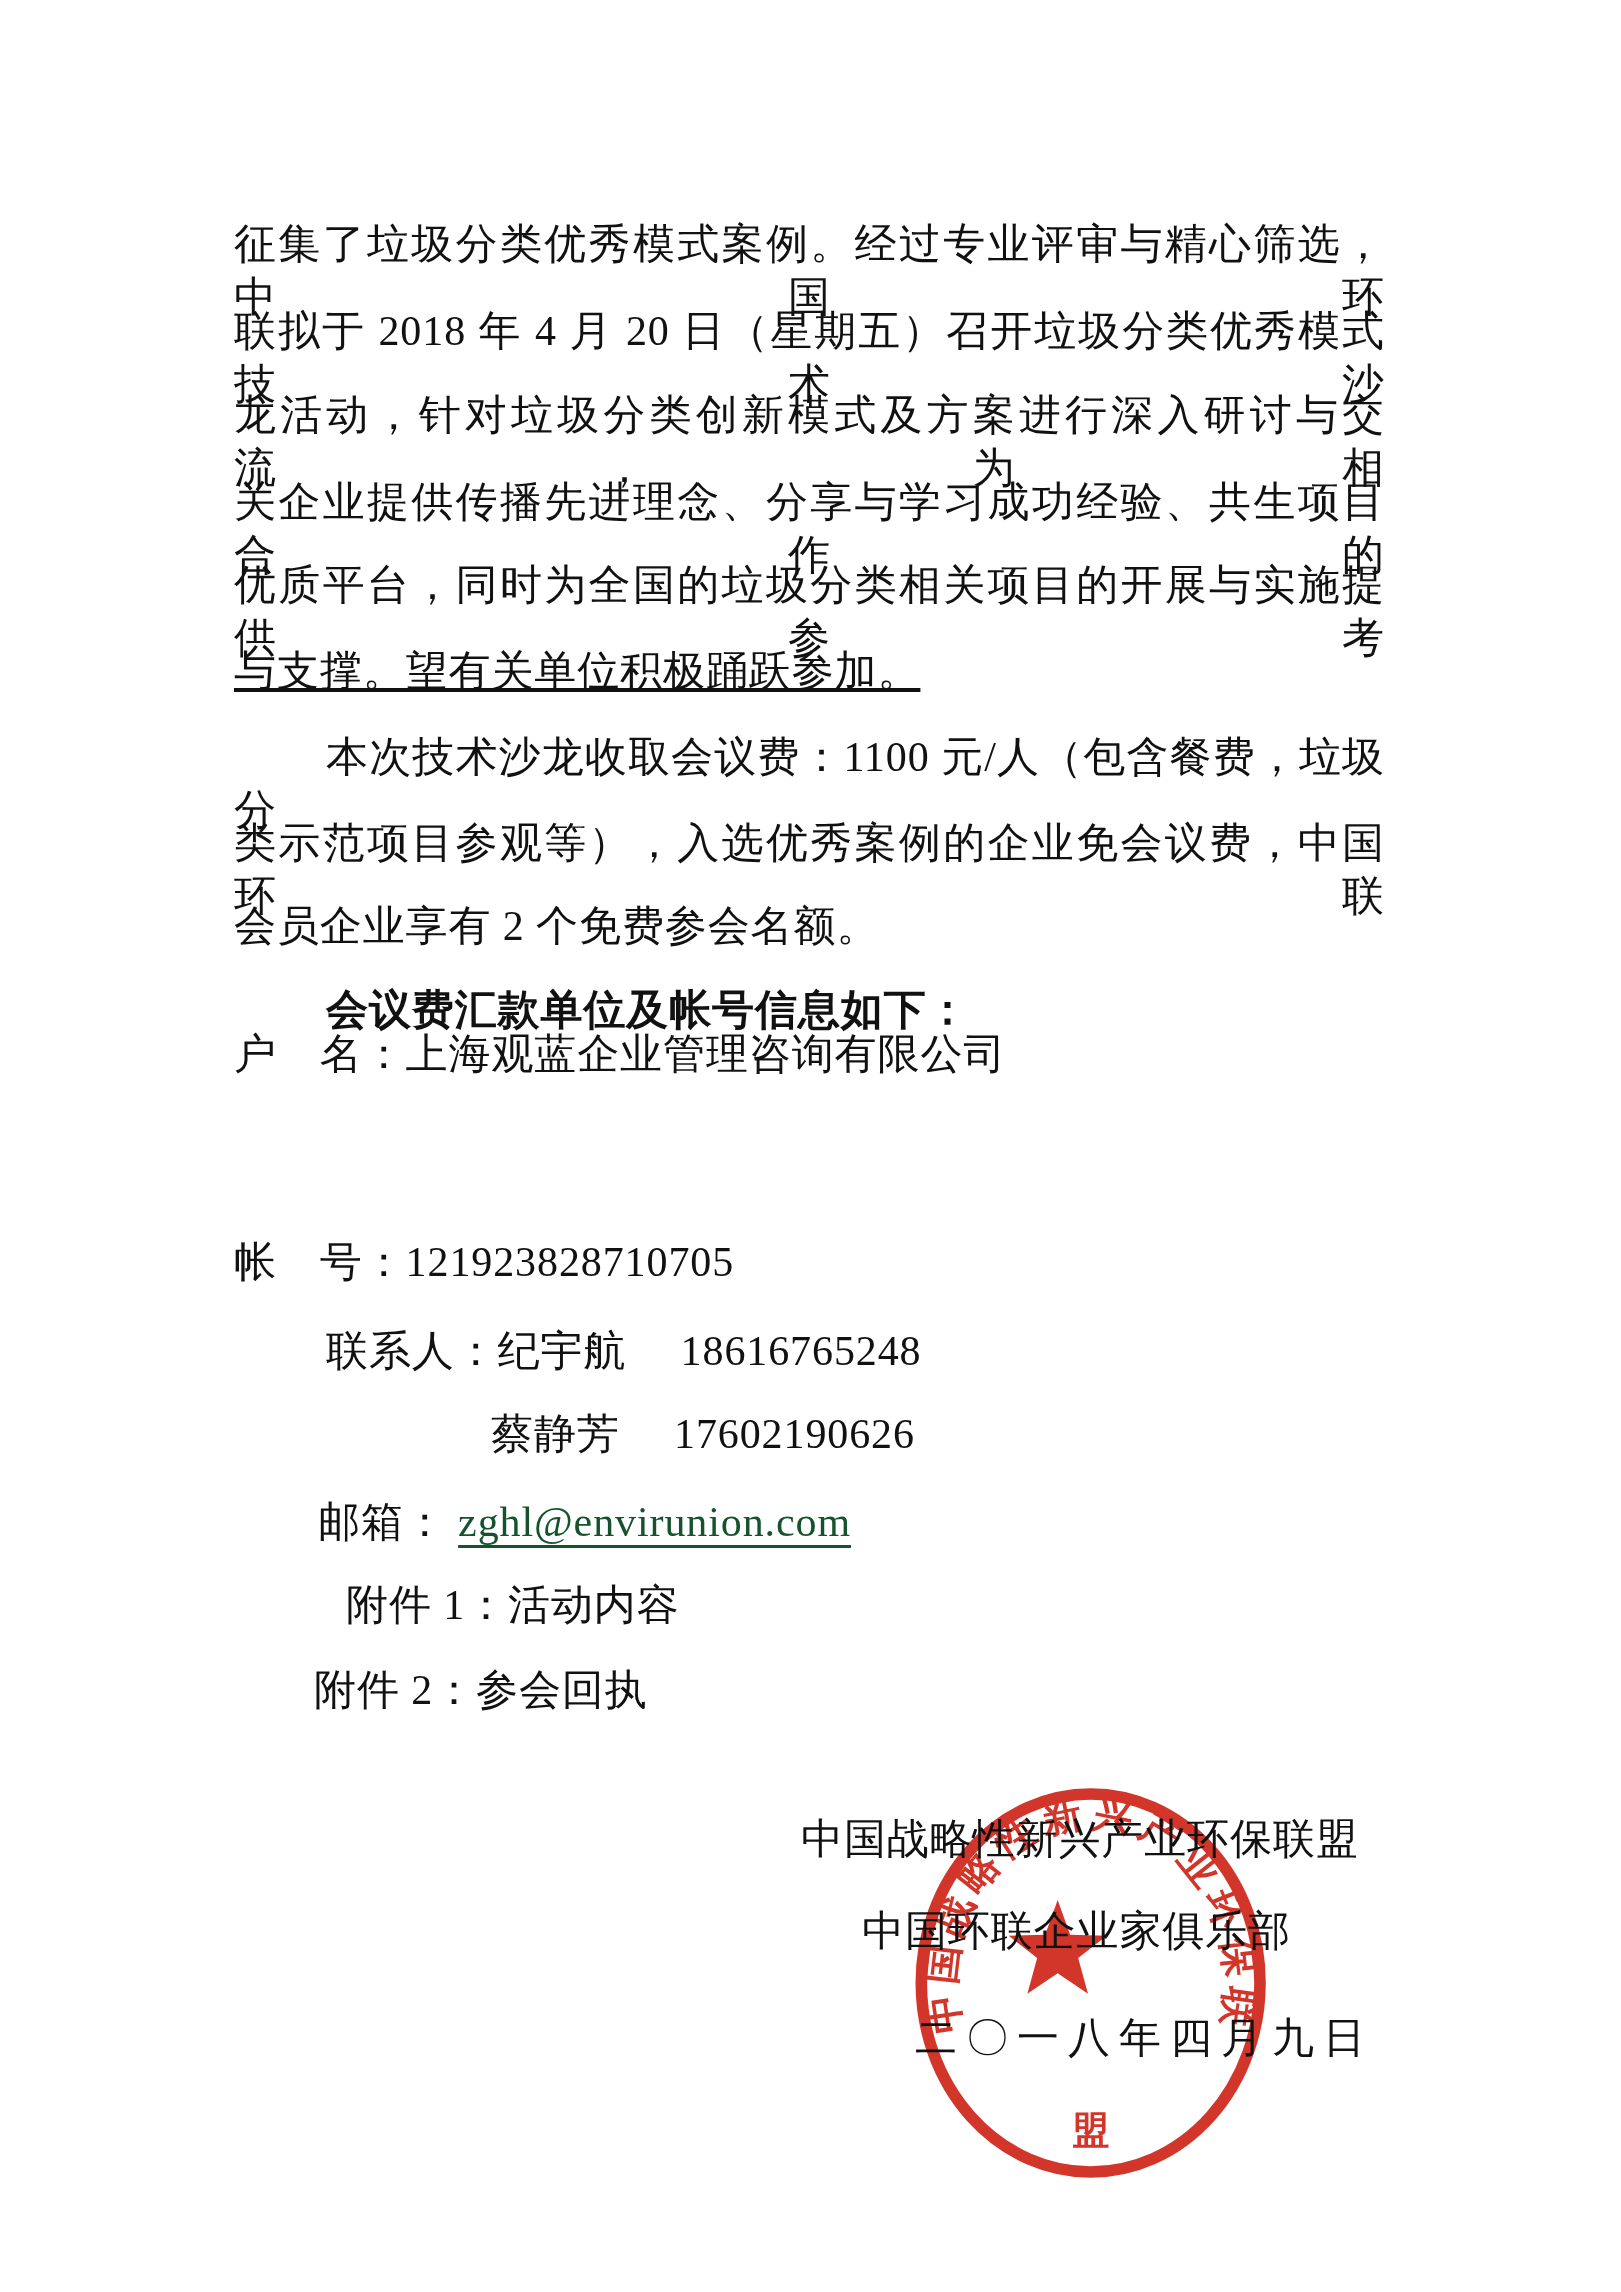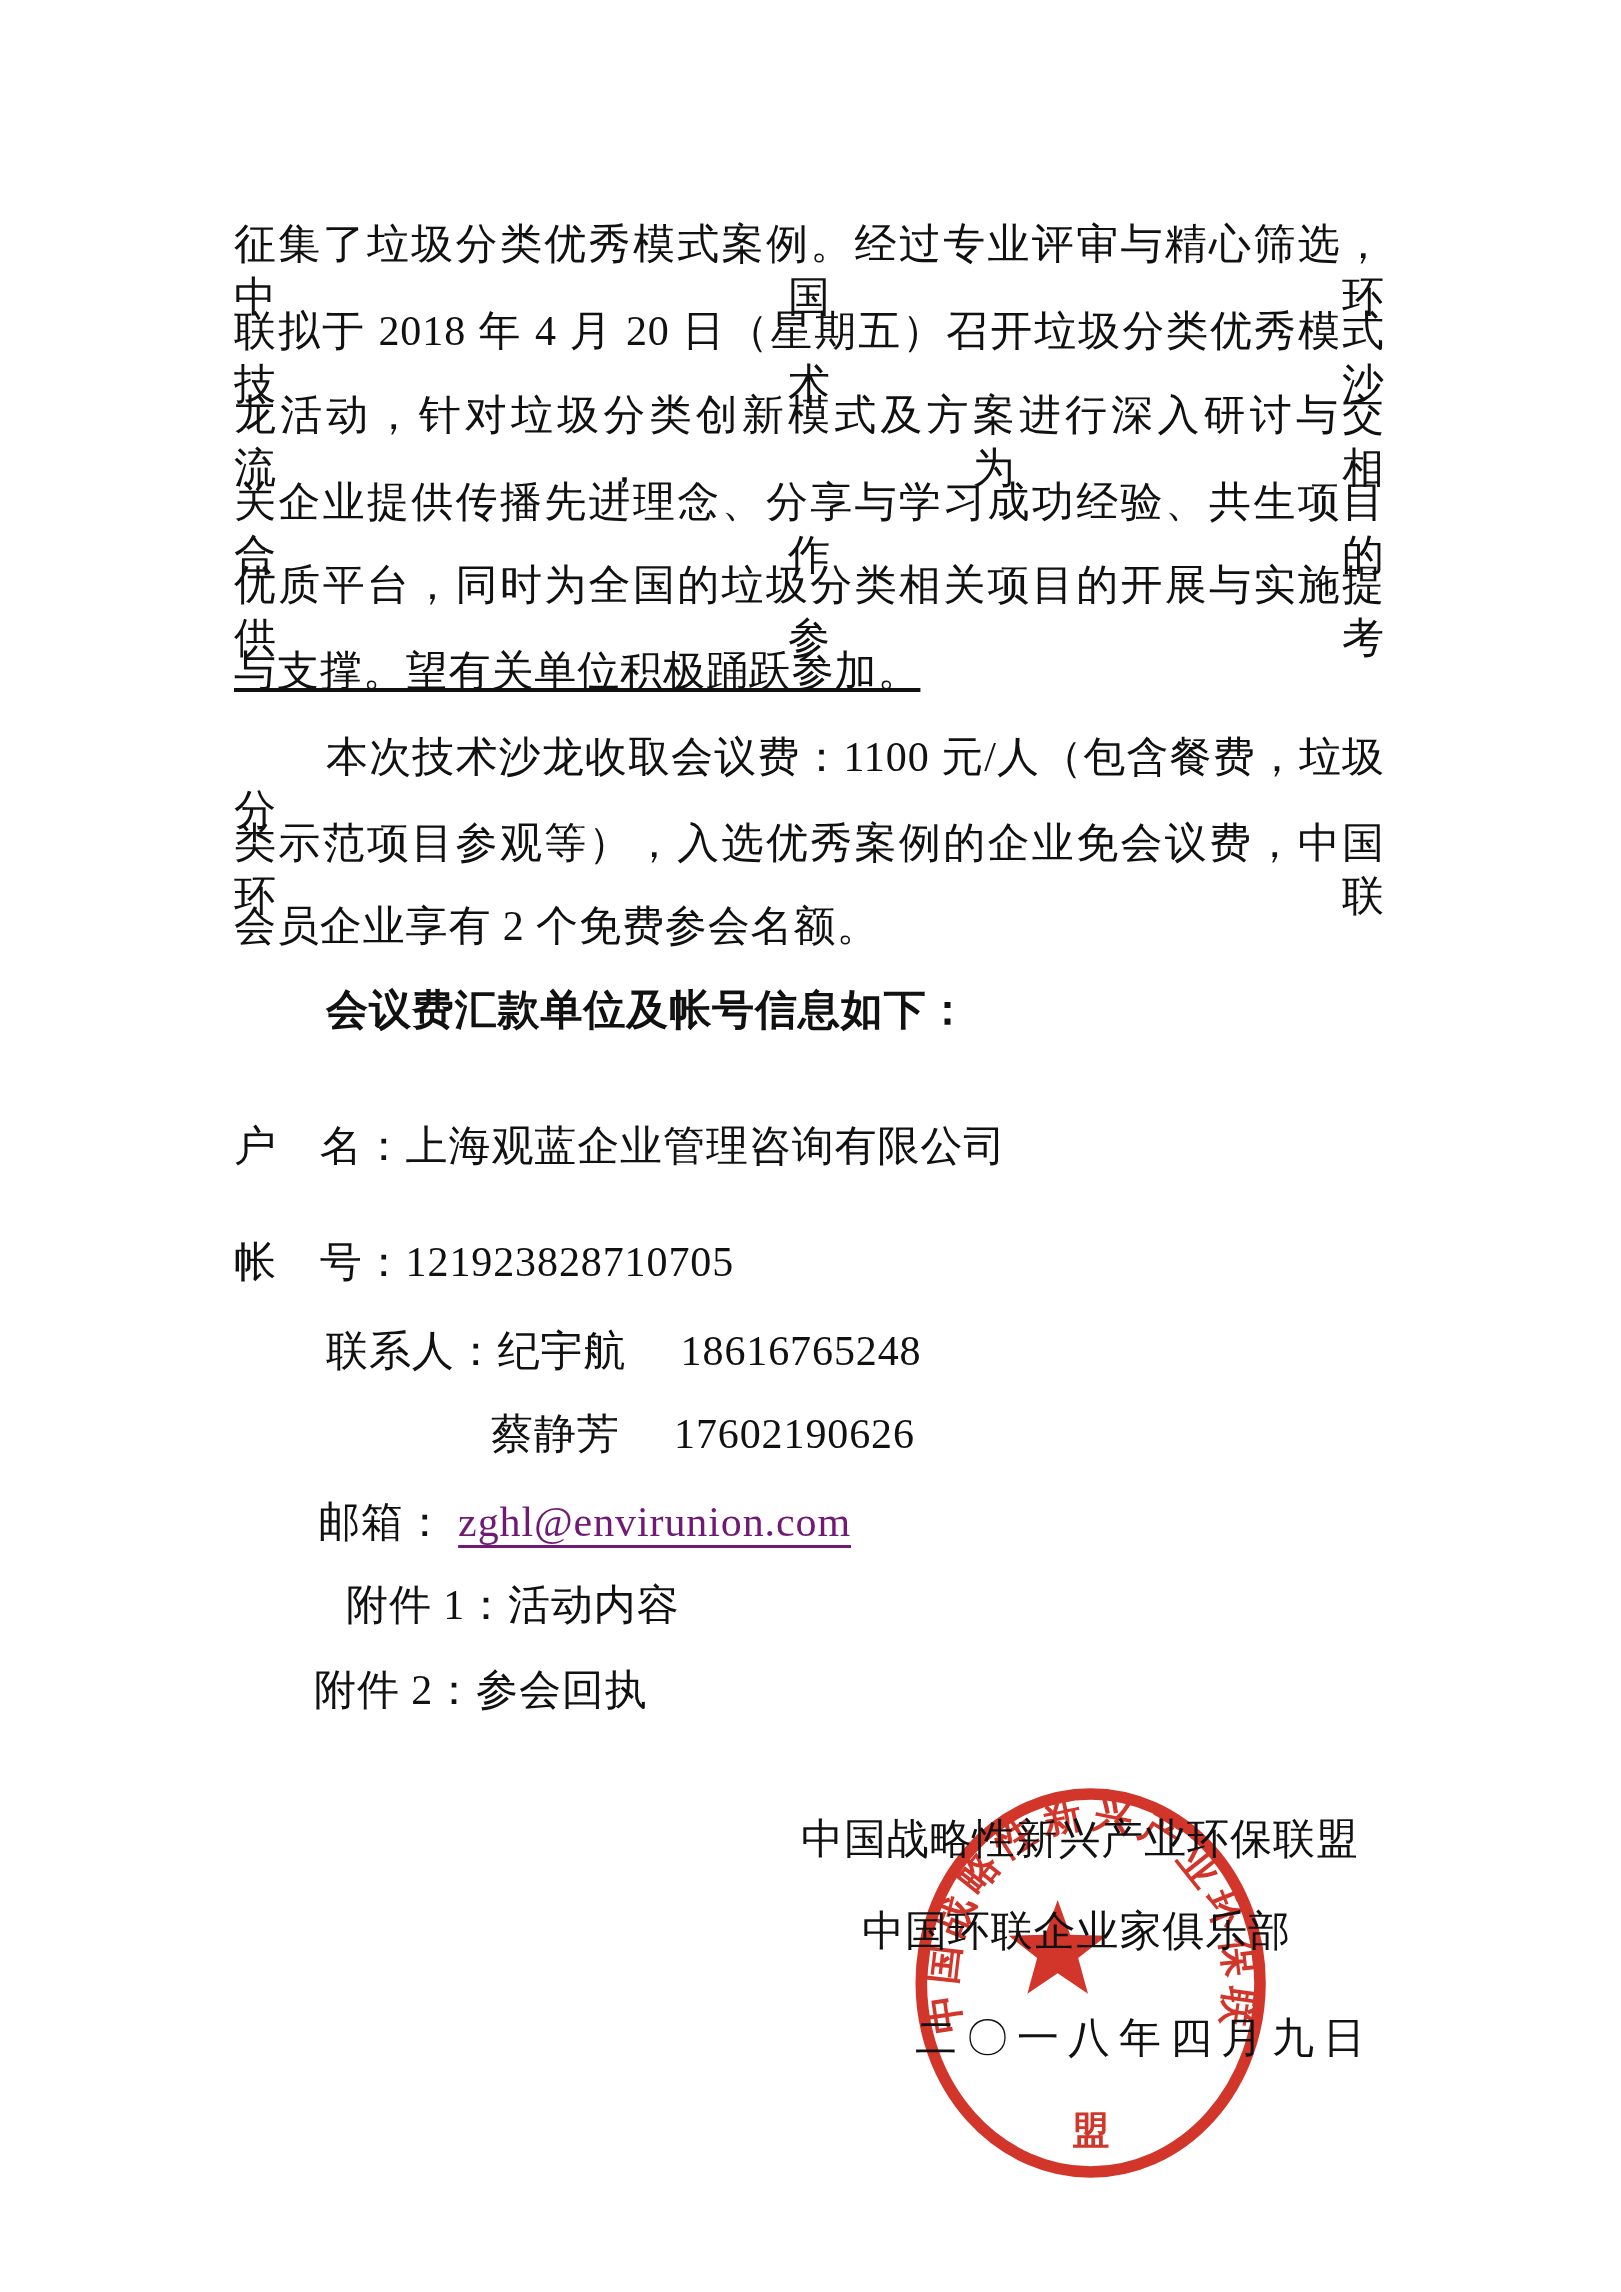--- a/index.html
+++ b/index.html
@@ -25,30 +25,30 @@
     width:1151px;
     text-align:justify;
     text-align-last:justify;
     white-space:normal;
   }
   .ind{ text-indent:92px; }
   .bold{ font-weight:700; }
 
   .l0{top:218px;} .l1{top:305px;} .l2{top:389px;} .l3{top:476px;}
   .l4{top:559px;} .l5{top:645px;text-decoration:underline;} .l6{top:731px;} .l7{top:817px;}
-  .l8{top:900px;} .l9{top:984px;} .l10{top:1120px;text-align:right;} .l11{top:1151px;}
+  .l8{top:900px;} .l9{top:984px;} .l10{top:1028px;text-align:right;} .l11{top:1151px;}
   .l12{top:1236px;}
   .l13{top:1325px;left:326px;}
   .l14{top:1408px;left:491px;}
   .l15{top:1496px;left:318px;}
   .l16{top:1579px;left:314px;margin-left:32px;}
   .l17{top:1664px;left:314px;}
 
   .email-link{
-    color:#701a75;
+    color:#14532d;
     text-decoration:underline;
     text-decoration-thickness:2.7px;
     text-underline-offset:9px;
     cursor:pointer;
   }
 
   .sig1{top:1813px;left:801px;}
   .sig2{top:1905px;left:862px;}
   .sig3{top:2012px;left:915px;letter-spacing:9px;}
 

